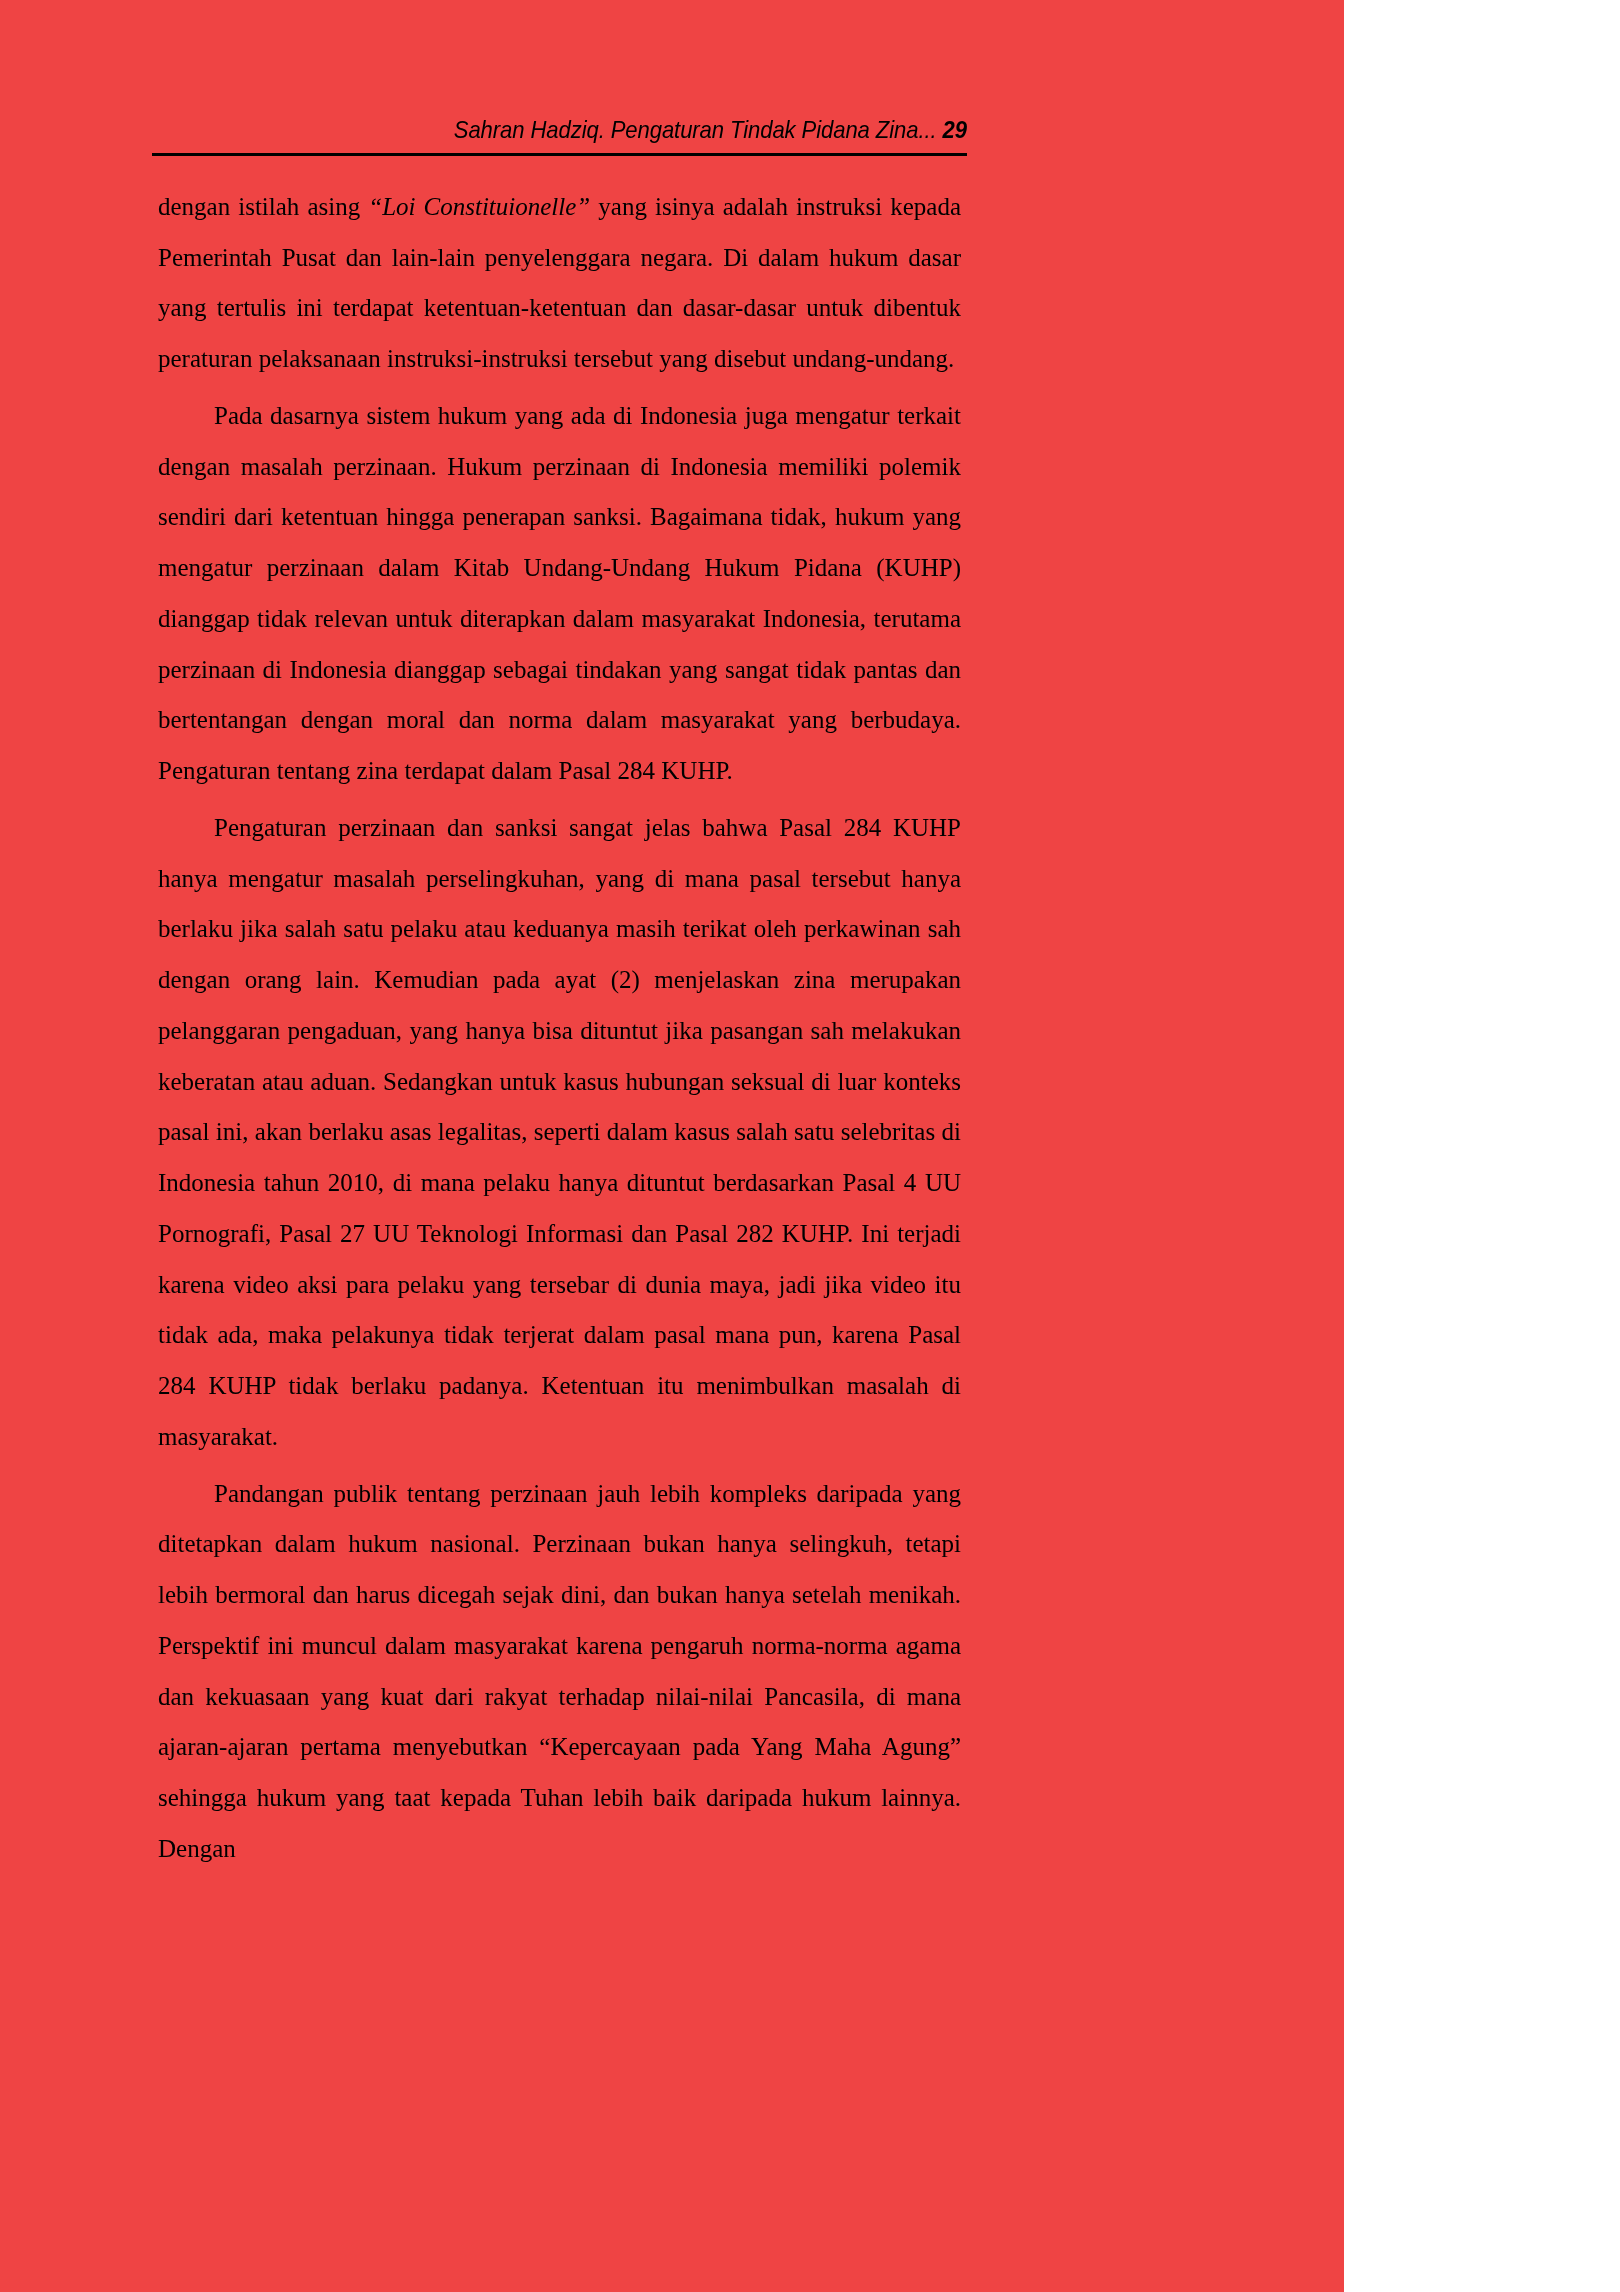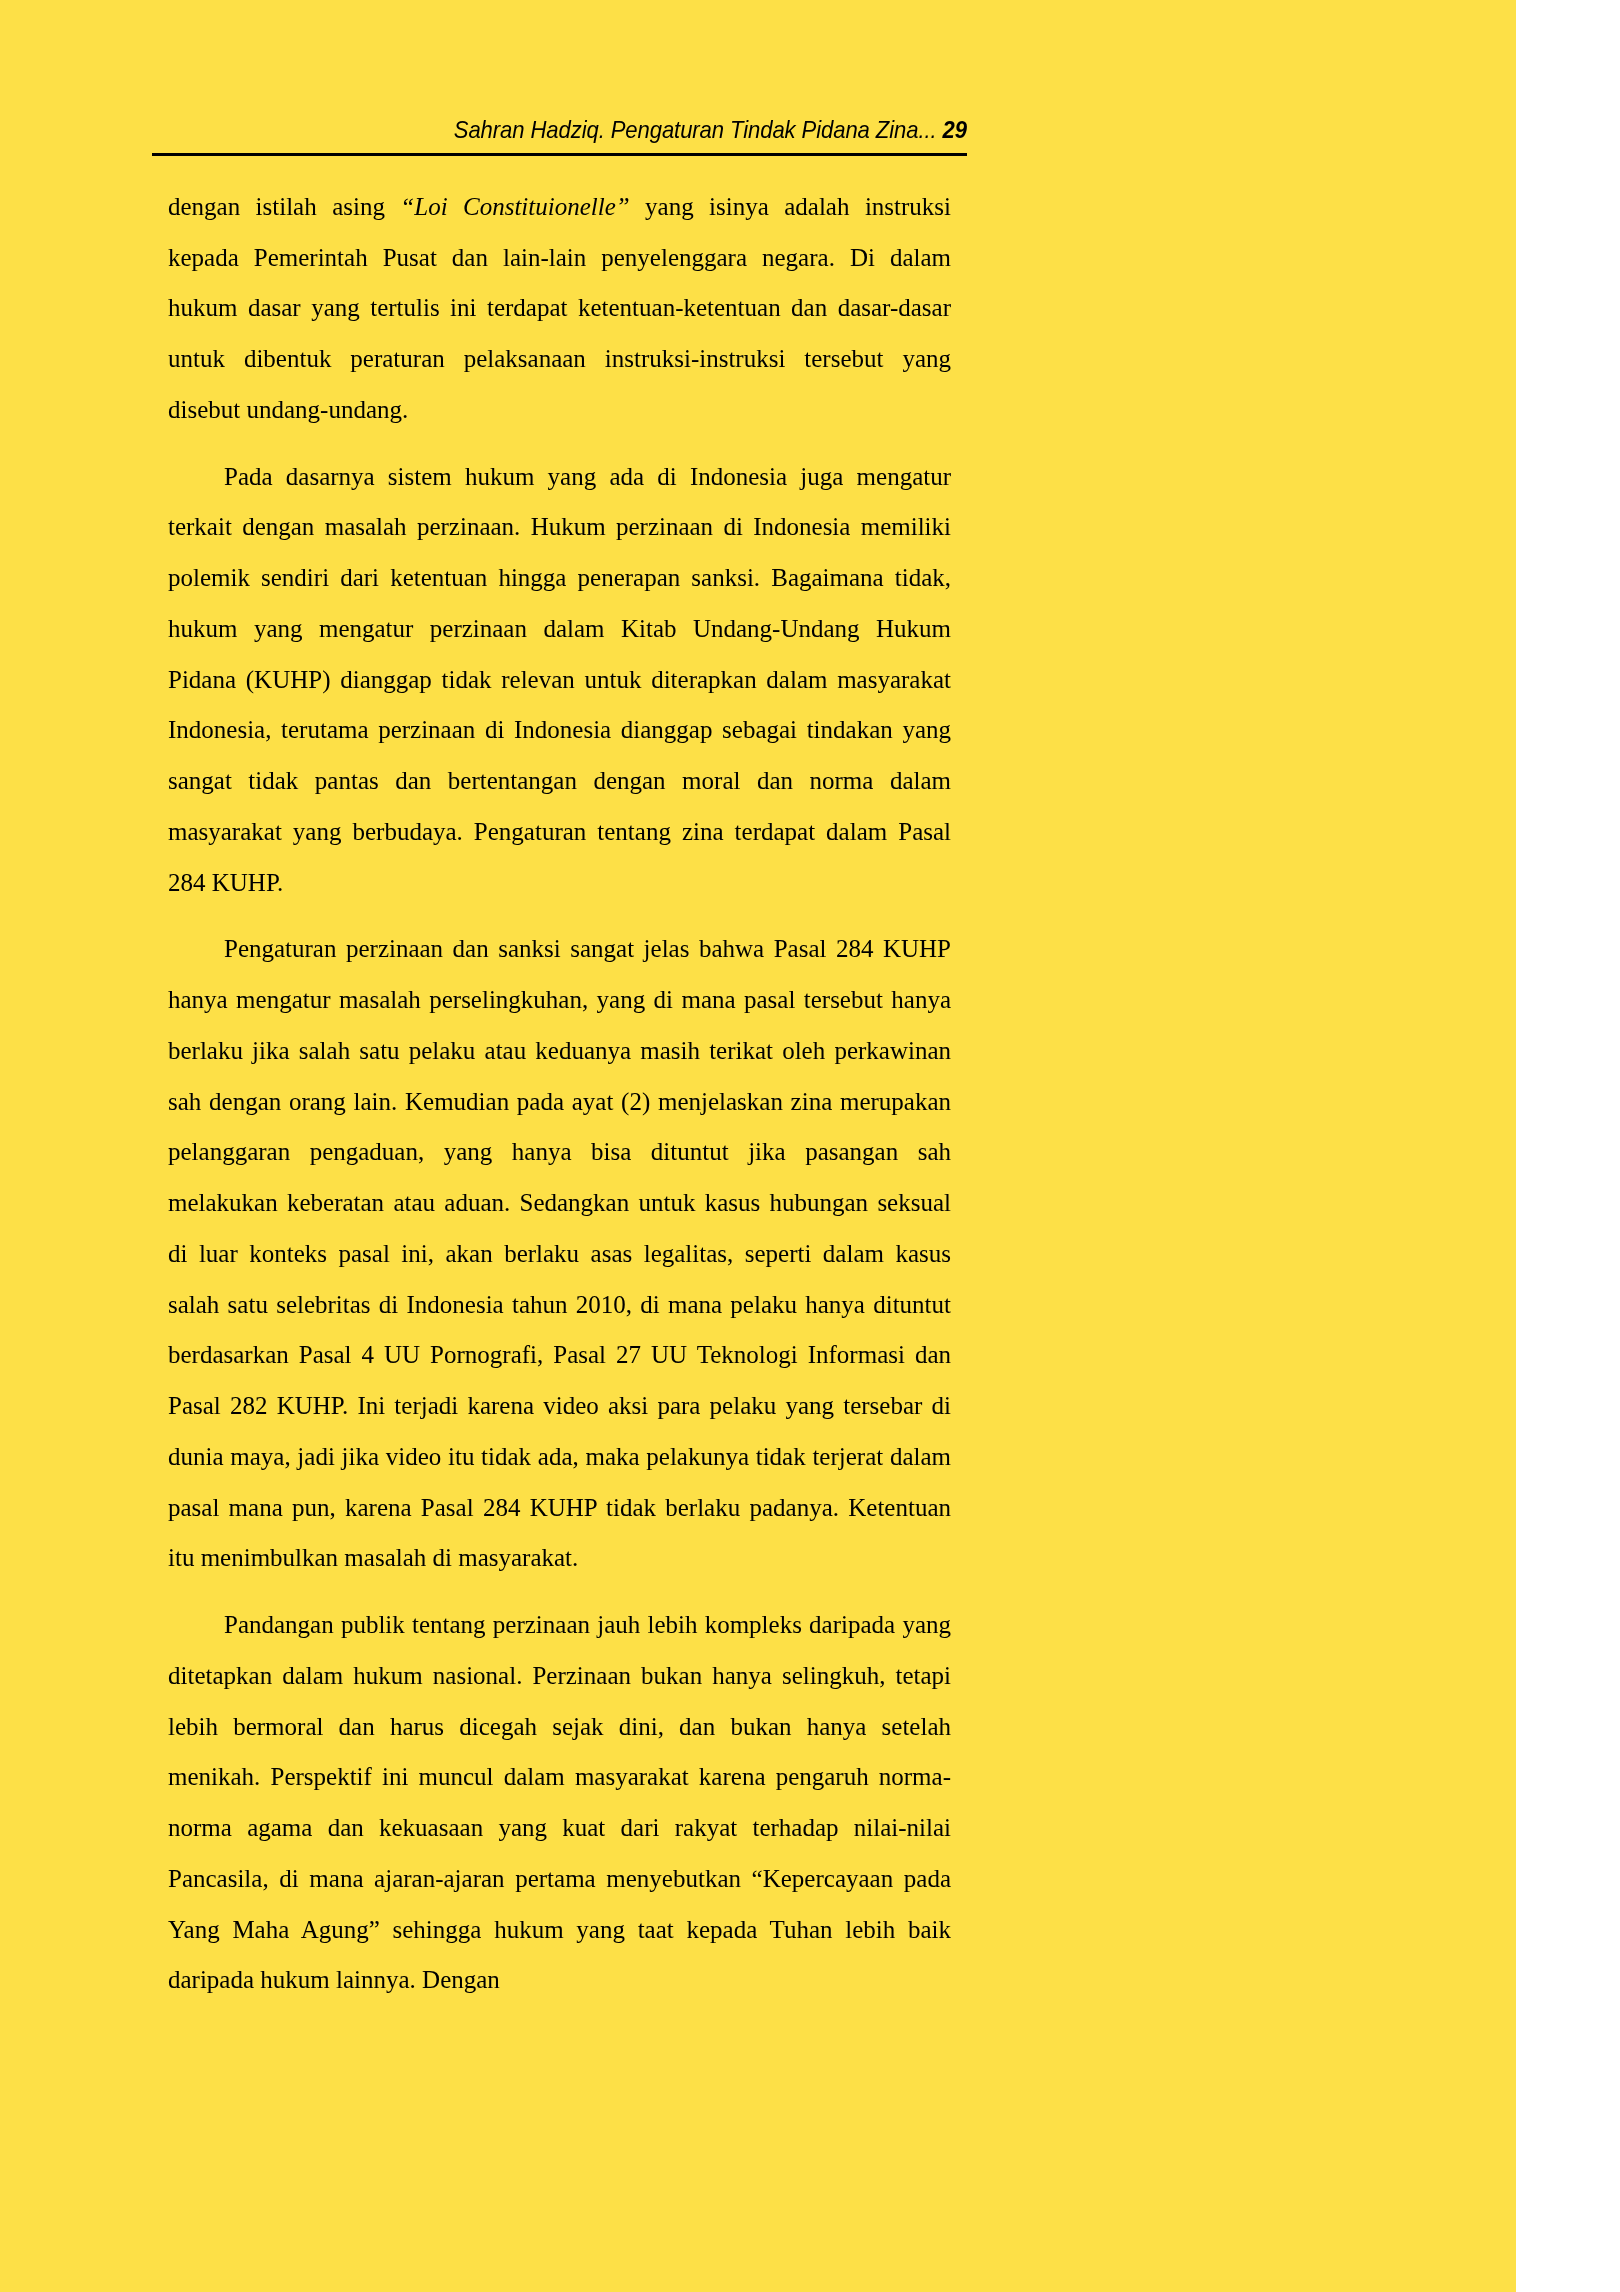--- a/index.html
+++ b/index.html
@@ -4,23 +4,23 @@
 <title>Journal Page</title>
 <style>
   html, body {
     margin: 0;
     padding: 0;
     background: #ffffff;
   }
 
   .page {
     position: relative;
-    width: 1516px;
+    width: 1344px;
     height: 2293px;
-    background: #fde047;
+    background: #ef4444;
     overflow: hidden;
     box-sizing: border-box;
   }
 
   
   .content-column {
     position: absolute;
     left: 152px;
     top: 116px;
     width: 815px;
@@ -58,21 +58,21 @@
     font-family: "Liberation Serif", "DejaVu Serif", serif;
     font-size: 25px;
     line-height: 2.03;
     color: #000000;
     text-align: justify;
     text-justify: inter-word;
     hyphens: none;
   }
 
   .body-text p {
-    margin: 16px;
+    margin: 6px;
     padding: 0;
     text-align: justify;
   }
 
   .body-text p.indented {
     text-indent: 56px;
   }
 
   .body-text p.flush {
     text-indent: 0;

